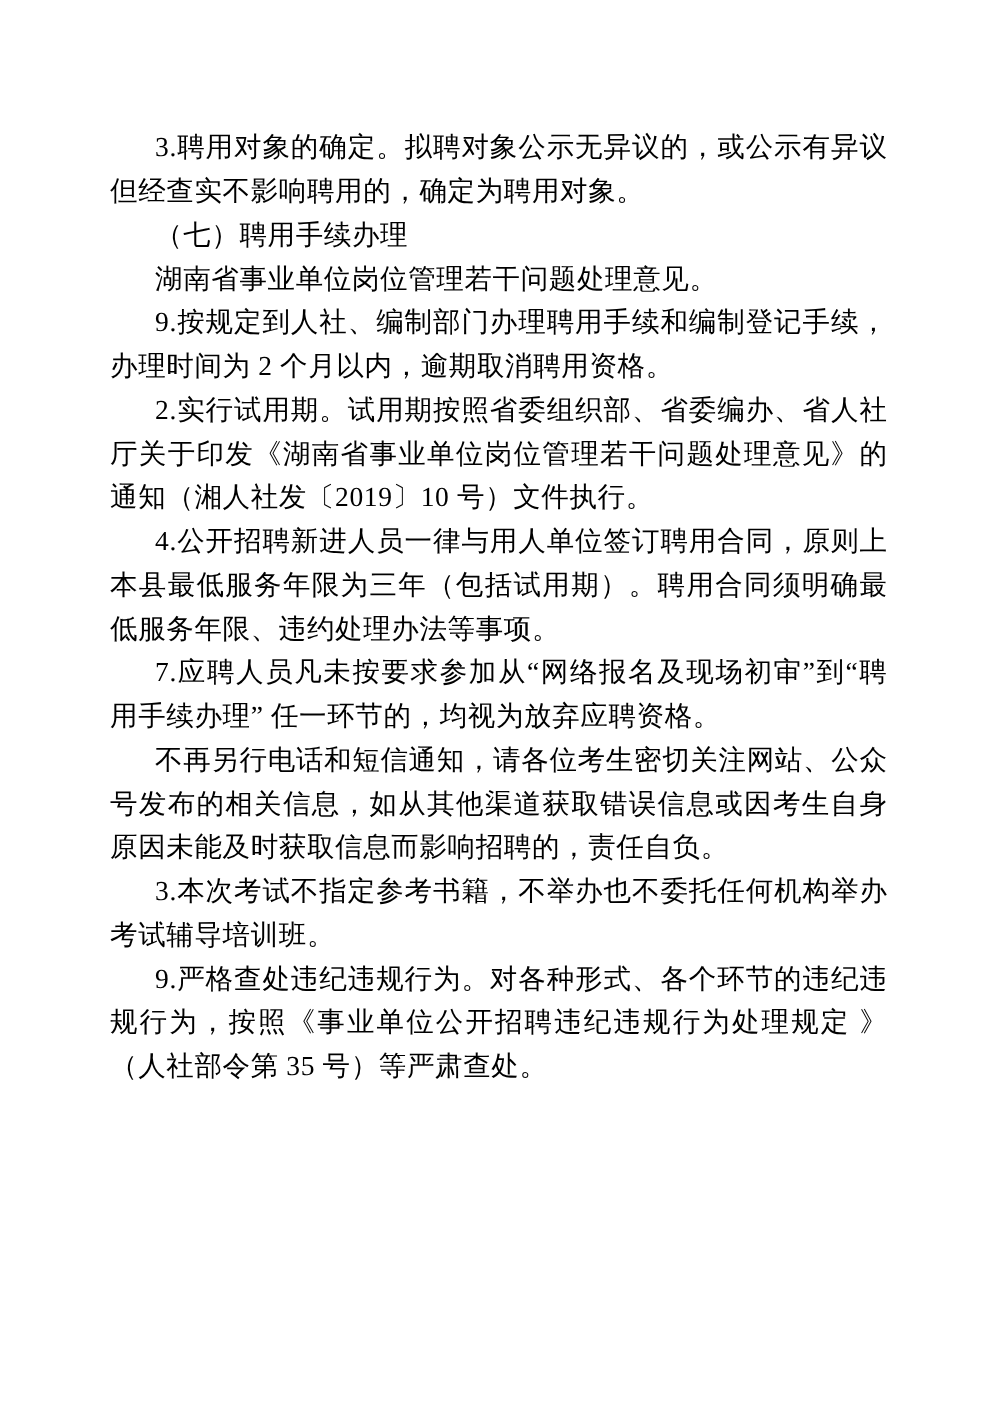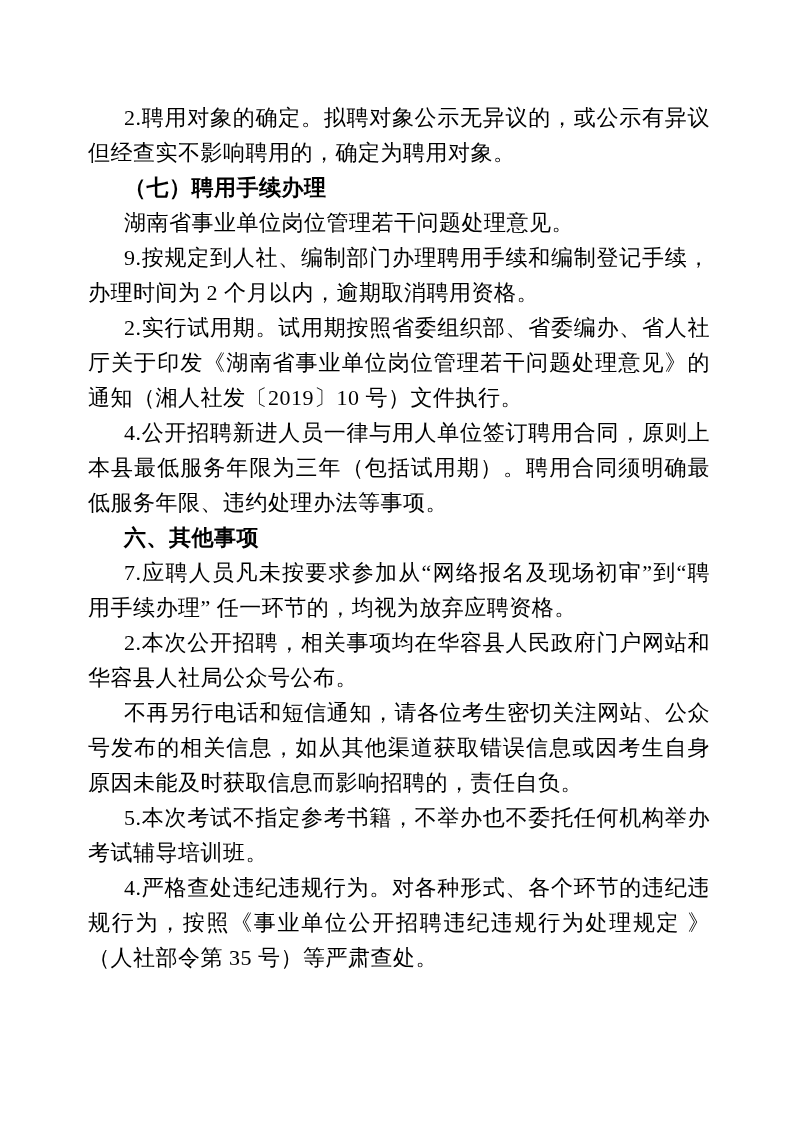--- a/index.html
+++ b/index.html
@@ -23,35 +23,33 @@
     font-size: 22px;
     line-height: 35px;
     text-align: justify;
     letter-spacing: 0.5px;
   }
   .content p {
     text-indent: 36px;
     margin: 0;
   }
   .content p.heading {
-    font-weight: bold;
+    font-weight: normal;
     text-align: left;
   }
 </style>
 </head>
 <body>
 
 <div class="page">
   <div class="content">
-    <p class="body-para">2.聘用对象的确定。拟聘对象公示无异议的，或公示有异议但经查实不影响聘用的，确定为聘用对象。</p>
+    <p class="body-para">3.聘用对象的确定。拟聘对象公示无异议的，或公示有异议但经查实不影响聘用的，确定为聘用对象。</p>
     <p class="heading">（七）聘用手续办理</p>
     <p class="body-para">湖南省事业单位岗位管理若干问题处理意见。</p>
     <p class="body-para">9.按规定到人社、编制部门办理聘用手续和编制登记手续，办理时间为 2 个月以内，逾期取消聘用资格。</p>
     <p class="body-para">2.实行试用期。试用期按照省委组织部、省委编办、省人社厅关于印发《湖南省事业单位岗位管理若干问题处理意见》的通知（湘人社发〔2019〕10 号）文件执行。</p>
     <p class="body-para">4.公开招聘新进人员一律与用人单位签订聘用合同，原则上本县最低服务年限为三年（包括试用期）。聘用合同须明确最低服务年限、违约处理办法等事项。</p>
-    <p class="heading">六、其他事项</p>
     <p class="body-para">7.应聘人员凡未按要求参加从“网络报名及现场初审”到“聘用手续办理” 任一环节的，均视为放弃应聘资格。</p>
-    <p class="body-para">2.本次公开招聘，相关事项均在华容县人民政府门户网站和华容县人社局公众号公布。</p>
     <p class="body-para">不再另行电话和短信通知，请各位考生密切关注网站、公众号发布的相关信息，如从其他渠道获取错误信息或因考生自身原因未能及时获取信息而影响招聘的，责任自负。</p>
-    <p class="body-para">5.本次考试不指定参考书籍，不举办也不委托任何机构举办考试辅导培训班。</p>
-    <p class="body-para">4.严格查处违纪违规行为。对各种形式、各个环节的违纪违规行为，按照《事业单位公开招聘违纪违规行为处理规定 》（人社部令第 35 号）等严肃查处。</p>
+    <p class="body-para">3.本次考试不指定参考书籍，不举办也不委托任何机构举办考试辅导培训班。</p>
+    <p class="body-para">9.严格查处违纪违规行为。对各种形式、各个环节的违纪违规行为，按照《事业单位公开招聘违纪违规行为处理规定 》（人社部令第 35 号）等严肃查处。</p>
   </div>
 </div>
 
 </body></html>

